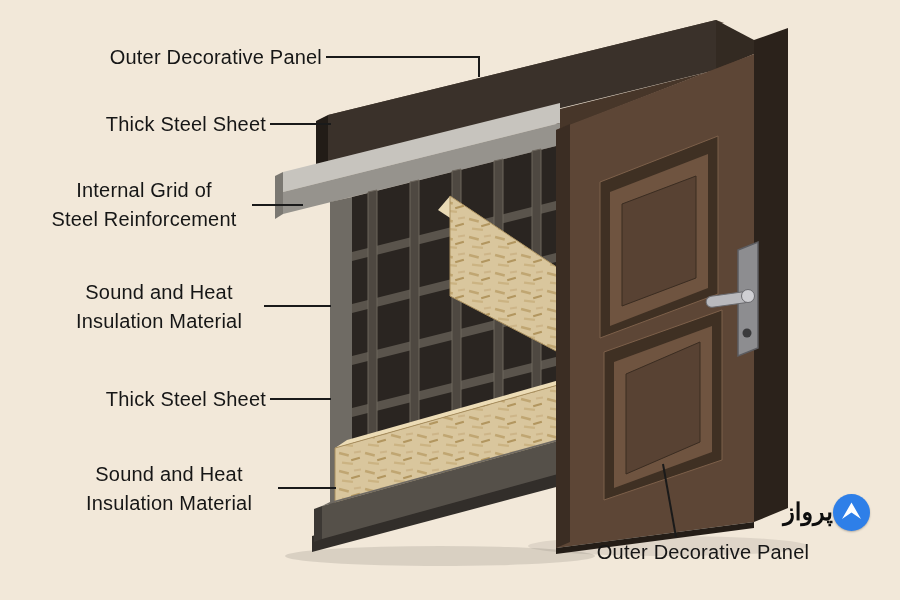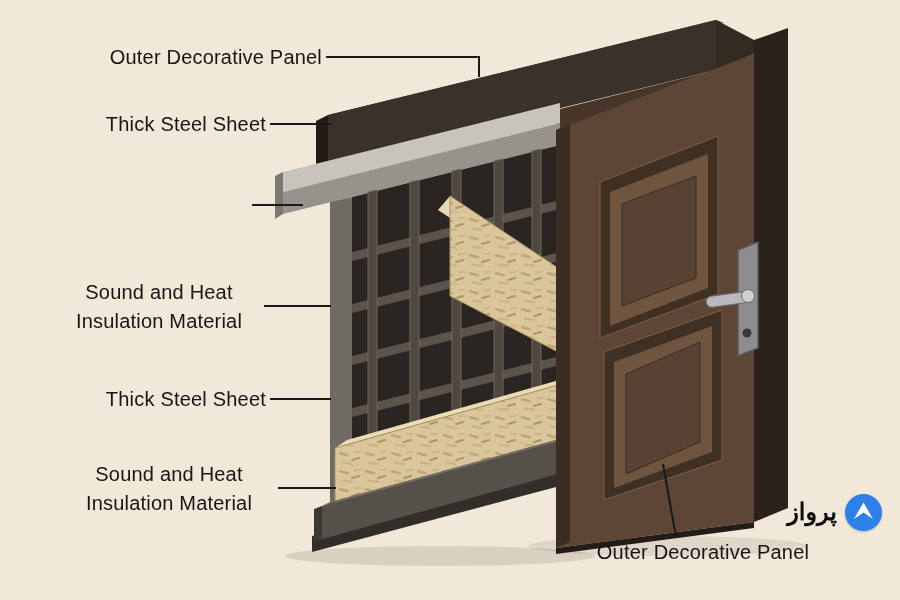--- a/index.html
+++ b/index.html
@@ -21,22 +21,22 @@
     letter-spacing:.2px;
   }
   .lbl-outer-top   {left:60px;  top:43px;  width:262px; text-align:right;}
   .lbl-steel-top   {left:60px;  top:110px; width:206px; text-align:right;}
   .lbl-grid        {left:40px;  top:176px; width:208px; text-align:center;}
   .lbl-insul-up    {left:58px;  top:278px; width:202px; text-align:center;}
   .lbl-steel-low   {left:60px;  top:385px; width:206px; text-align:right;}
   .lbl-insul-low   {left:66px;  top:460px; width:206px; text-align:center;}
   .lbl-outer-bottom{left:578px; top:538px; width:250px; text-align:center;}
   .logo{
-    position:absolute;right:18px;top:492px;height:40px;
-    display:flex;align-items:center;gap:8px;flex-direction:row-reverse;
+    position:absolute;right:30px;top:492px;height:40px;
+    display:flex;align-items:center;gap:0;flex-direction:row-reverse;
   }
   .logo-circle{
     width:37px;height:37px;border-radius:50%;
     background:#2e7fe8;
     display:flex;align-items:center;justify-content:center;
     box-shadow:0 1px 2px rgba(0,0,0,.25);
   }
   .logo-text{
     font-size:24px;font-weight:700;color:#0d0d0d;direction:rtl;
   }
@@ -142,20 +142,22 @@
       <line x1="252" y1="205" x2="303" y2="205"></line>
       <line x1="264" y1="306" x2="331" y2="306"></line>
       <line x1="270" y1="399" x2="331" y2="399"></line>
       <line x1="278" y1="488" x2="336" y2="488"></line>
       <line x1="676" y1="537" x2="663" y2="464"></line>
     </g>
   </svg>
 
   <div class="label lbl-outer-top">Outer Decorative Panel</div>
   <div class="label lbl-steel-top">Thick Steel Sheet</div>
+  <div class="label lbl-grid">Internal Grid of
+Steel Reinforcement</div>
   <div class="label lbl-insul-up">Sound and Heat
 Insulation Material</div>
   <div class="label lbl-steel-low">Thick Steel Sheet</div>
   <div class="label lbl-insul-low">Sound and Heat
 Insulation Material</div>
   <div class="label lbl-outer-bottom">Outer Decorative Panel</div>
 
   <div class="logo">
     <div class="logo-circle">
       <svg width="37" height="37" viewBox="0 0 37 37">

